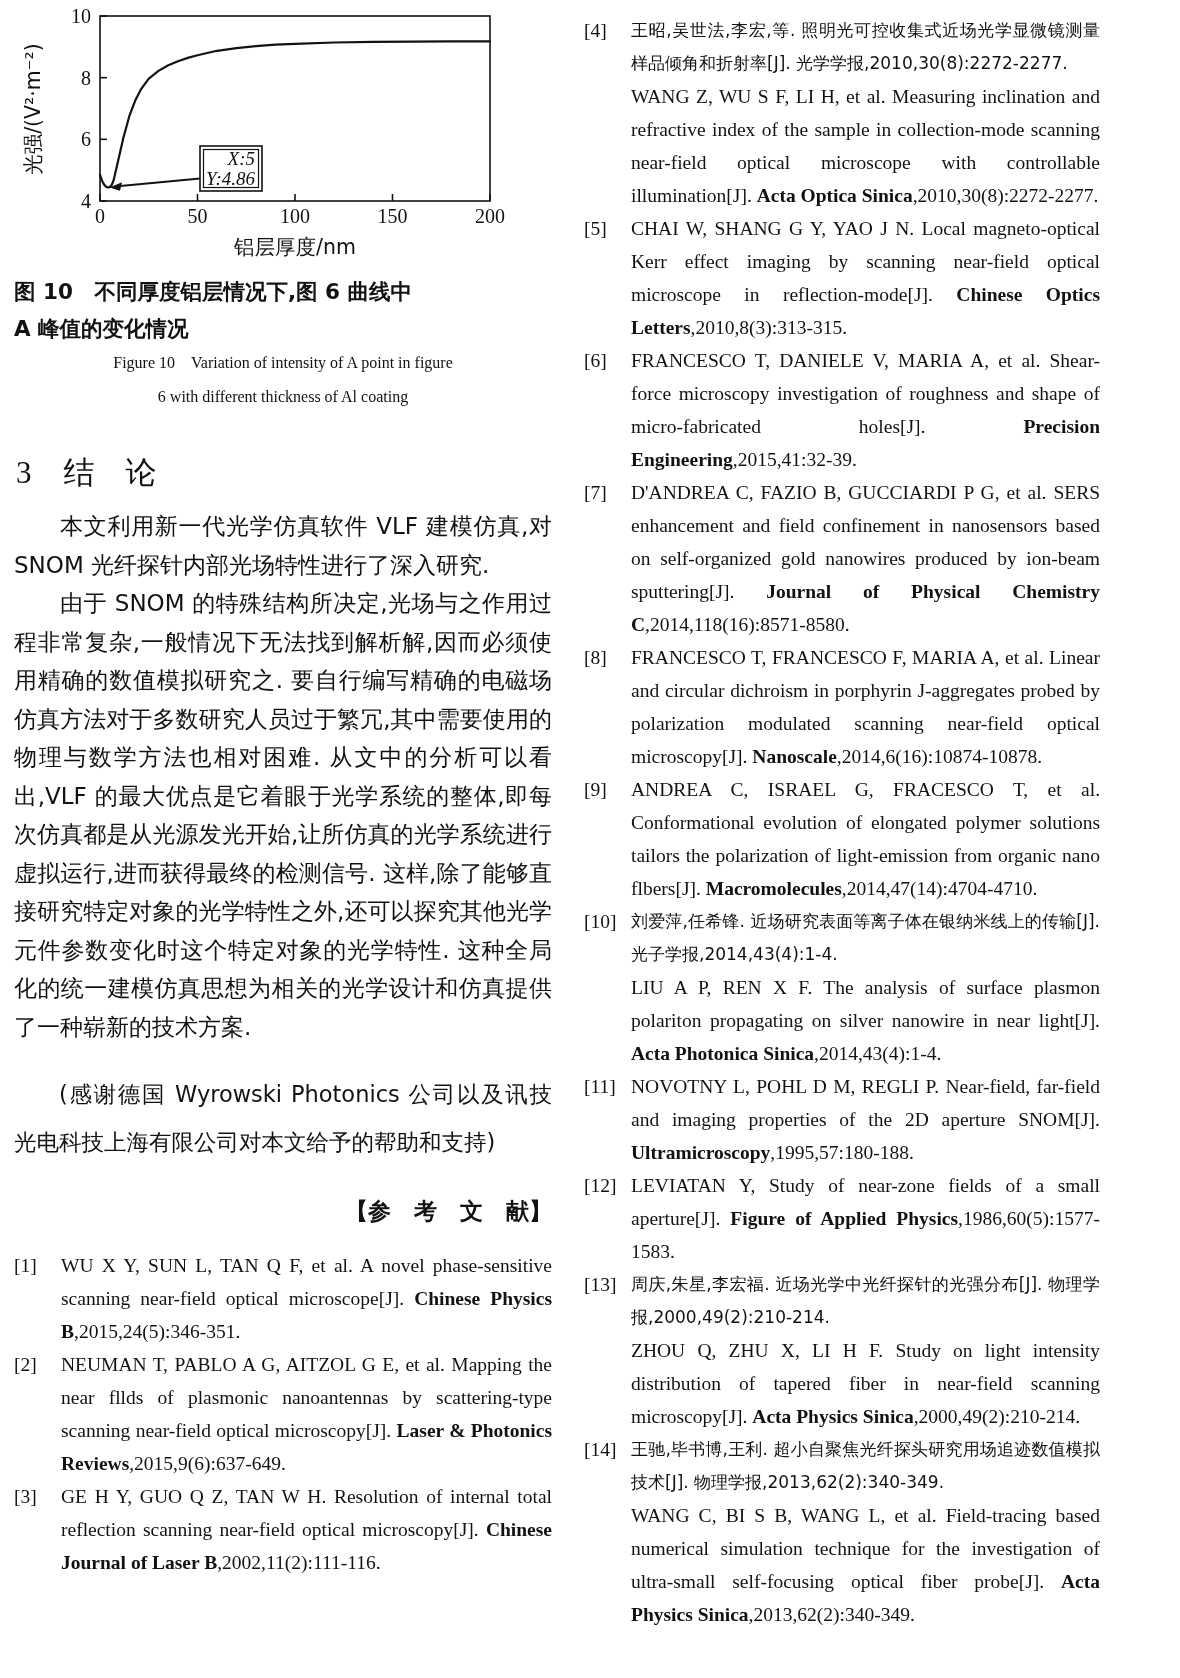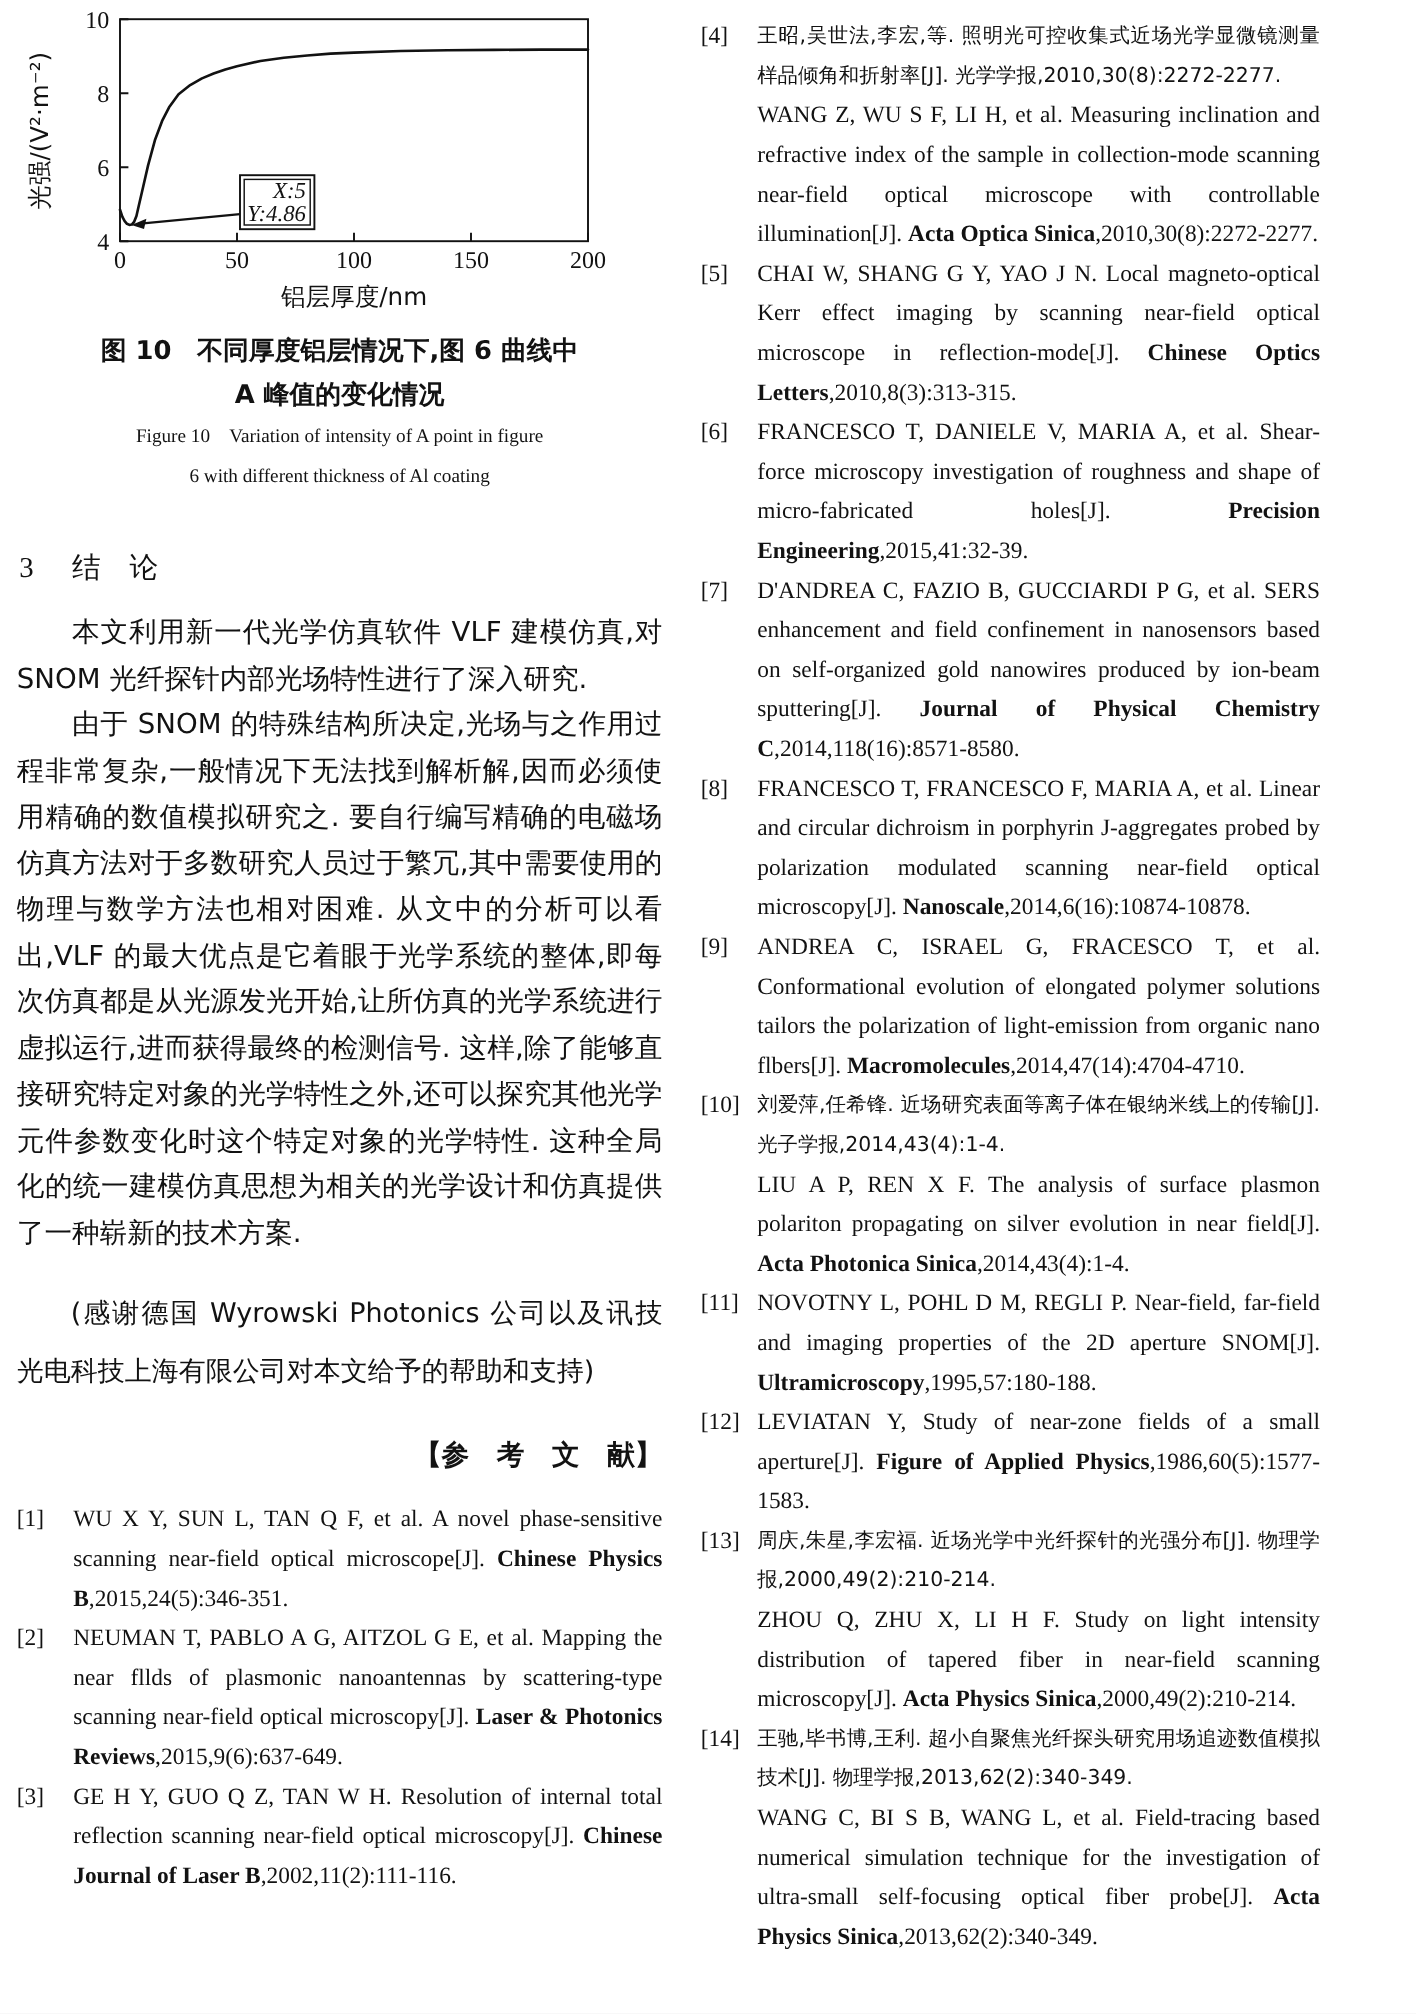--- a/index.html
+++ b/index.html
@@ -4,25 +4,25 @@
 <style>
   html,body{margin:0;padding:0;background:#f4f4f4;}
   .page{position:relative;width:1180px;height:1678px;background:#ffffff;color:#121212;overflow:hidden;}
   .col-left{position:absolute;left:14px;top:6px;width:538px;}
   .col-right{position:absolute;left:584px;top:14px;width:516px;}
 
   .cn-text{font-family:"DejaVu Sans","Liberation Sans",sans-serif;}
   .en-text{font-family:"Liberation Serif","DejaVu Serif",serif;}
 
   .figure-block{width:538px;}
-  .figure-caption-cn{font-family:"DejaVu Sans","Liberation Sans",sans-serif;font-weight:bold;font-size:21.5px;line-height:35px;text-align:center;margin:6px 0 2px 0;}
+  .figure-caption-cn{font-family:"DejaVu Sans","Liberation Sans",sans-serif;font-weight:bold;font-size:21.5px;line-height:35px;margin:6px 0 2px 0;}
   .figure-caption-cn.line2{margin:0;}
   .figure-caption-en{font-family:"Liberation Serif","DejaVu Serif",serif;font-size:16px;line-height:34px;text-align:center;margin:0;}
 
-  .section-heading{margin:40px 0 16px 2px;font-size:24px;line-height:36px;}
+  .section-heading{margin:40px 0 16px 2px;font-size:31px;line-height:36px;}
   .section-number{font-family:"Liberation Serif","DejaVu Serif",serif;margin-right:32px;}
   .section-title{font-family:"DejaVu Sans","Liberation Sans",sans-serif;}
 
   .body-para{font-family:"DejaVu Sans","Liberation Sans",sans-serif;font-size:23px;line-height:38.5px;text-align:justify;text-indent:2em;margin:0;}
   .ack-para{font-family:"DejaVu Sans","Liberation Sans",sans-serif;font-size:22.5px;line-height:48px;text-align:justify;text-indent:2em;margin:24px 0 0 0;}
 
   .ref-heading{font-family:"DejaVu Sans","Liberation Sans",sans-serif;font-weight:bold;font-size:23px;text-align:right;margin:30px 0 22px 0;}
 
   .ref-item{display:flex;align-items:flex-start;}
   .ref-id{flex:none;width:47px;font-family:"Liberation Serif","DejaVu Serif",serif;font-size:19.5px;line-height:33px;}
@@ -156,21 +156,21 @@
         <div class="ref-item">
           <span class="ref-id">[9]</span>
           <div class="ref-body">
             <div class="ref-block en-text"><span>ANDREA C, ISRAEL G, FRACESCO T, et al.  Conformational evolution of elongated polymer solutions tailors the polarization of light-emission from organic nano flbers[J]. </span><span class="bold">Macromolecules</span><span>,2014,47(14):4704-4710.</span></div>
           </div>
         </div>
         <div class="ref-item">
           <span class="ref-id">[10]</span>
           <div class="ref-body">
             <div class="ref-block cn-text"><span>刘爱萍,任希锋. 近场研究表面等离子体在银纳米线上的传输[J]. 光子学报,2014,43(4):1-4.</span></div>
-            <div class="ref-block en-text"><span>LIU A P, REN X F.  The analysis of surface plasmon polariton propagating on silver evolution in near field[J]. </span><span class="bold">Acta Photonica Sinica</span><span>,2014,43(4):1-4.</span></div>
+            <div class="ref-block en-text"><span>LIU A P, REN X F.  The analysis of surface plasmon polariton propagating on silver nanowire in near light[J]. </span><span class="bold">Acta Photonica Sinica</span><span>,2014,43(4):1-4.</span></div>
           </div>
         </div>
         <div class="ref-item">
           <span class="ref-id">[11]</span>
           <div class="ref-body">
             <div class="ref-block en-text"><span>NOVOTNY L, POHL D M, REGLI P.  Near-field, far-field and imaging properties of the 2D aperture SNOM[J]. </span><span class="bold">Ultramicroscopy</span><span>,1995,57:180-188.</span></div>
           </div>
         </div>
         <div class="ref-item">
           <span class="ref-id">[12]</span>

